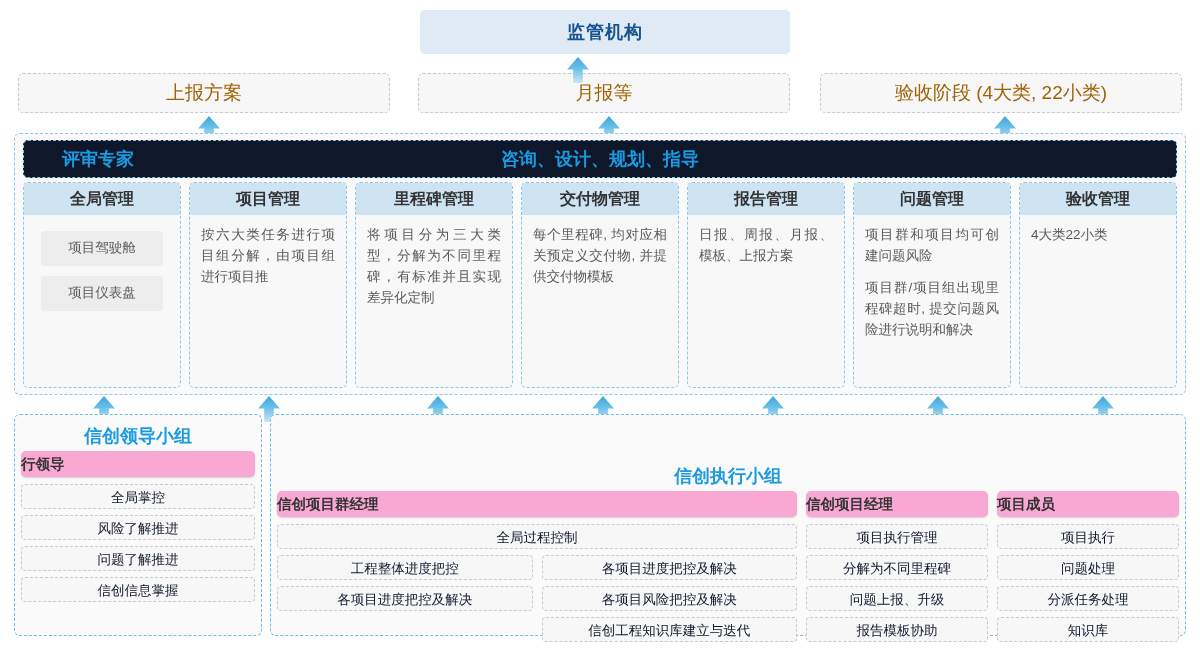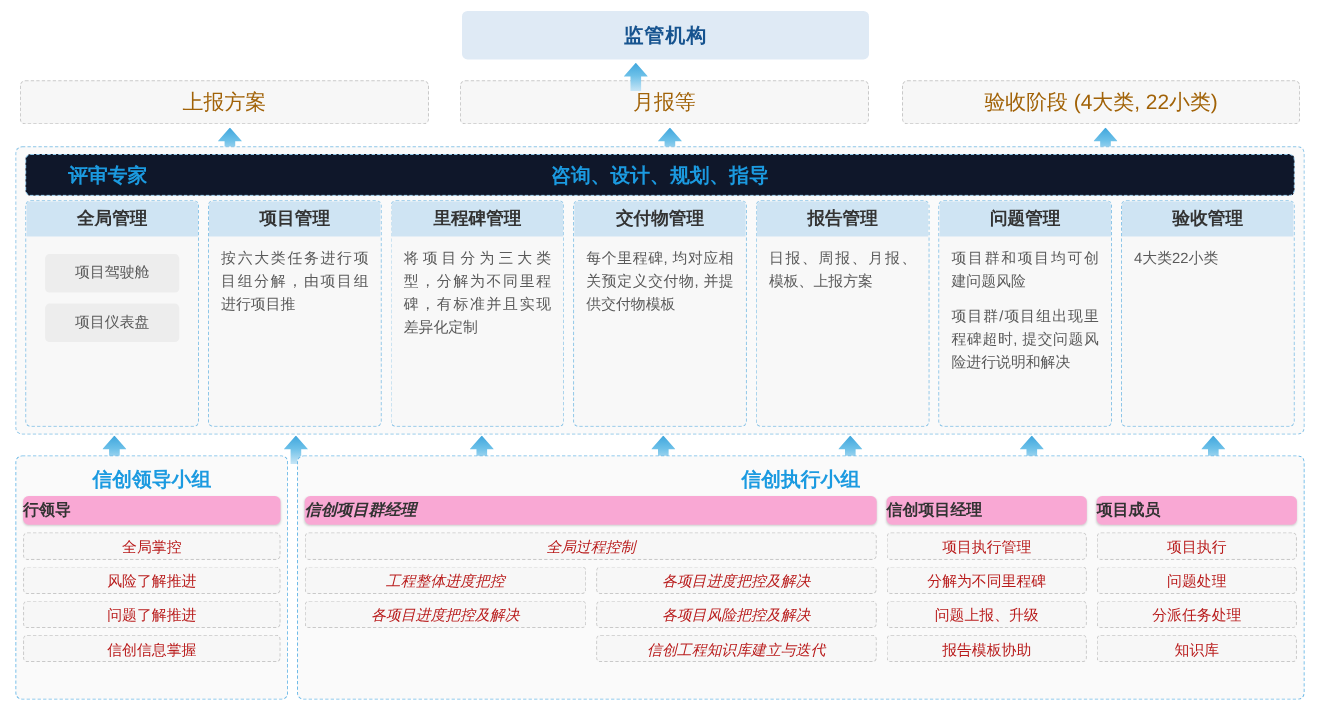--- a/index.html
+++ b/index.html
@@ -105,38 +105,38 @@
   }
   .bot-right{
     position:absolute;left:270px;top:414px;width:916px;height:222px;
     border:1px dashed #6fbbe8;border-radius:6px;background:#fafafa;
     box-sizing:border-box;padding:6px;
   }
   .grp-title{
     font-size:18px;font-weight:bold;color:#1b9ae0;
     text-align:center;height:30px;line-height:30px;
   }
-  .grp-title.right{text-align:center;}
+  .grp-title.right{text-align:center;margin-top:40px;}
   .role-head{
     background:#f9a8d4;border-radius:5px;
     box-shadow:0 1px 2px rgba(0,0,0,0.16);
     height:26px;line-height:26px;
     font-size:14.5px;font-weight:bold;color:#333;
     margin-bottom:7px;
   }
   .task{
     border:1px dashed #c9c9c9;border-radius:4px;background:#f7f7f7;
     height:25px;line-height:25px;text-align:center;
-    font-size:13.5px;color:#b91c1c;margin-bottom:6px;
+    font-size:13.5px;color:#0f172a;margin-bottom:6px;
     box-sizing:border-box;
   }
   .task:last-child{margin-bottom:0;}
 
   .exec-row{display:flex;gap:9px;}
-  .exec-pm{flex:0 0 520px;font-style:italic;}
+  .exec-pm{flex:0 0 520px;}
   .exec-col{flex:1 1 0;}
   .pm-sub{display:flex;gap:9px;}
   .pm-sub > div{flex:1 1 0;}
 </style>
 </head>
 <body>
 
 <div class="stage">
 
   <div class="regulator">

